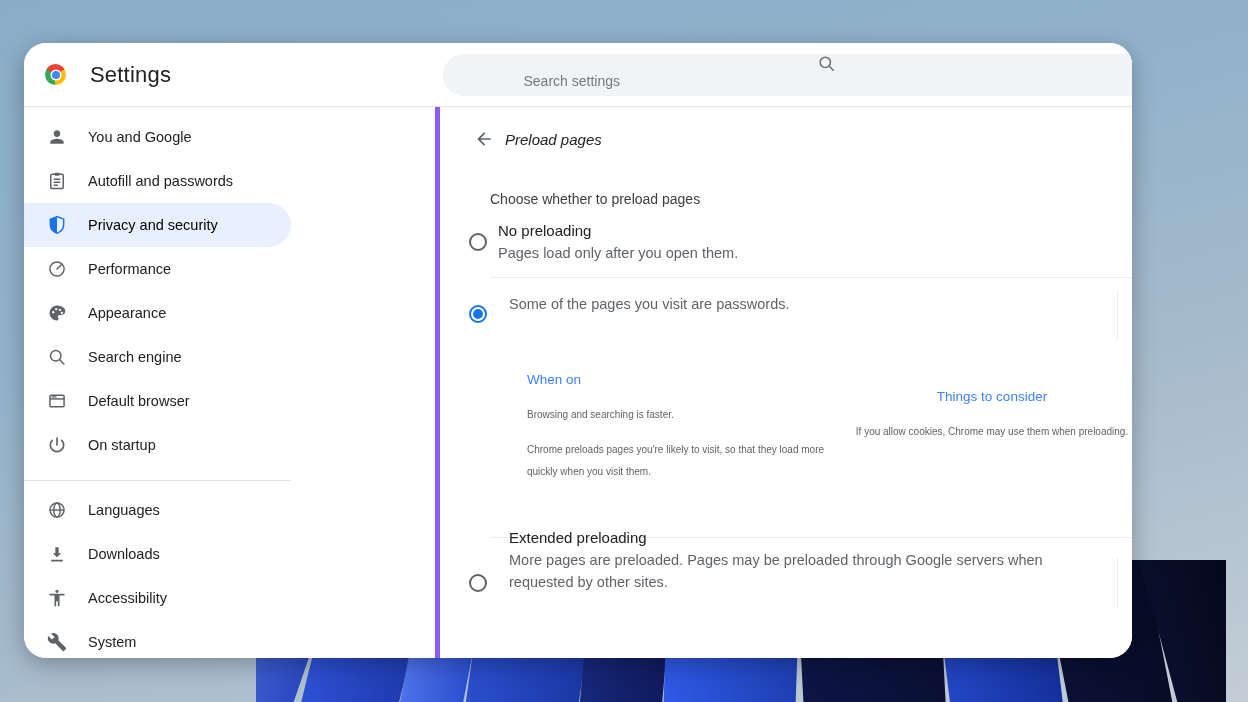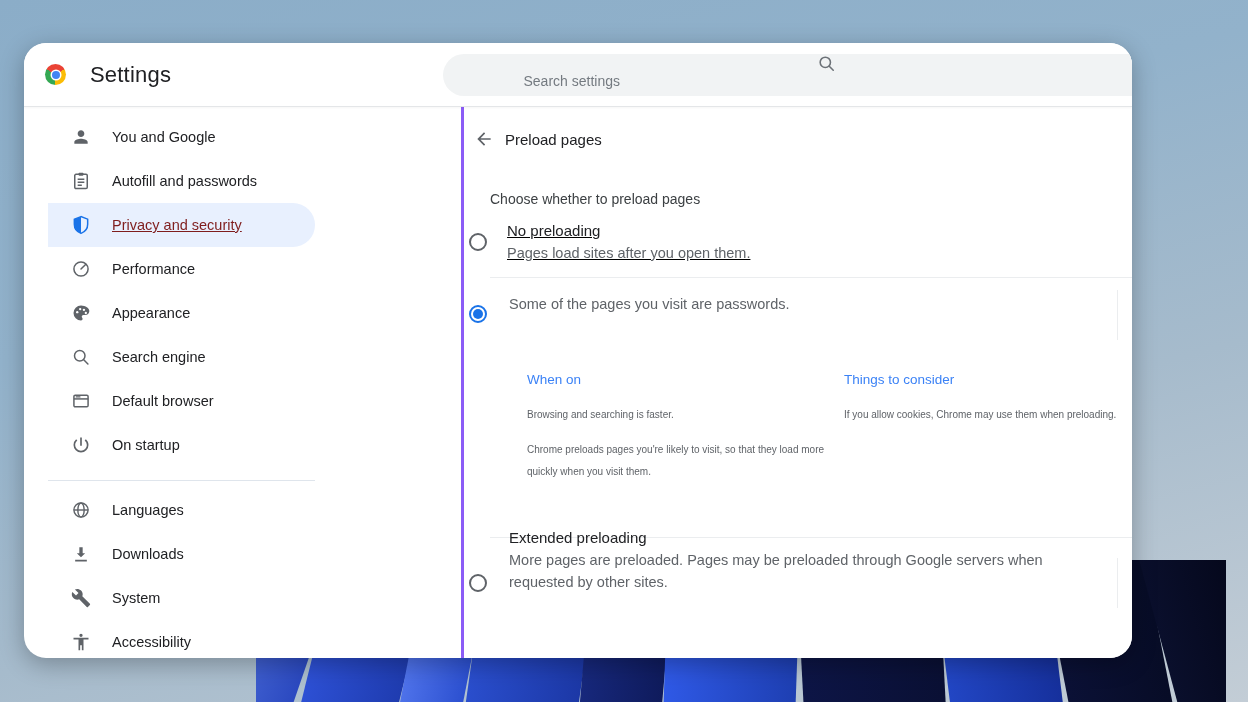--- a/index.html
+++ b/index.html
@@ -48,38 +48,38 @@
     position:absolute; left:419px; top:11px; width:749px; height:42px;
     background:#f1f3f4; border-radius:21px; display:flex; align-items:center;flex-direction:column;
   }
   .search-wrap svg { margin-left:18px; }
   .search-input { border:none; outline:none; background:transparent; font-size:14px;
     color:#202124; margin-left:12px; width:600px; font-family:inherit; }
   .search-input::placeholder { color:#747a80; }
 
   
   .sidebar { position:absolute; left:0; top:64px; width:416px; height:551px;
-    background:#fff; border-right:3px solid #8b5cf6; padding-top:8px; z-index:4;margin-left:24px; }
+    background:#fff; border-right:5px solid #8b5cf6; padding-top:8px; z-index:4; }
   .nav-item { position:relative; height:44px; display:flex; align-items:center; cursor:pointer;
     width:267px; border-radius:0 22px 22px 0; }
   .nav-icon { position:absolute; left:23px; width:20px; height:20px; display:flex; }
   .nav-icon svg { width:20px; height:20px; }
   .nav-label { position:absolute; left:64px; font-size:14.5px; font-weight:500; color:#202124; }
   .nav-item.selected { background:#e8f0fe; }
-  .nav-item.selected .nav-label { color:#7f1d1d;text-decoration:underline; }
+  .nav-item.selected .nav-label { color:#000000; }
   .nav-divider { height:1px; background:#dfe5ec; margin:13px 0 7px 0; width:267px; }
 
   
   .content { position:absolute; left:416px; top:64px; width:784px; height:551px; background:#fff; }
   .content-edge { position:absolute; left:752px; top:0; width:1px; height:551px; background:#ececec; }
 
   .subheader { position:absolute; left:0; top:14px; height:36px; display:flex; align-items:center; }
   .back-btn { position:absolute; left:30px; width:28px; height:28px; display:flex; align-items:center;
     justify-content:center; border-radius:50%; cursor:pointer; }
-  .page-title { position:absolute; left:65px; font-size:15px; font-weight:500; color:#202124; white-space:nowrap; }
+  .page-title { position:absolute; left:65px; font-size:15px; font-weight:500; color:#202124; white-space:nowrap;font-style:italic; }
 
   .section-intro { position:absolute; left:50px; top:82px; font-size:14px; color:#3c4043; line-height:20px; }
 
   .radio { position:absolute; width:18px; height:18px; border-radius:50%; cursor:pointer; }
   .radio.off { border:2px solid #5f6368; }
   .radio.on  { border:2px solid #1a73e8; }
   .radio.on::after { content:""; position:absolute; left:2px; top:2px; width:10px; height:10px;
     border-radius:50%; background:#1a73e8; }
 
   .opt-label { font-size:15px; color:#202124; line-height:22px; }
@@ -87,21 +87,21 @@
 
   .h-divider { position:absolute; left:50px; width:678px; height:1px; background:#ebedef; }
   .v-sep { position:absolute; left:677px; width:1px; background:#ebedef; }
   .chev-btn { position:absolute; left:701px; width:28px; height:28px; display:flex; align-items:center;
     justify-content:center; border-radius:50%; cursor:pointer; }
 
   .col-title { font-size:13.5px; color:#3b82f6; line-height:22px; }
   .col-para  { font-size:10px; color:#5f6368; line-height:22px; margin-top:13px; }
 
   .when-col { position:absolute; left:87px; top:262px; width:300px; }
-  .consider-col { position:absolute; left:404px; top:262px; width:296px; }
+  .consider-col { position:absolute; left:404px; top:279px; width:296px;text-align:center; }
 </style>
 </head>
 <body>
 
 <div class="bloom">
   <div class="petal p1"></div>
   <div class="petal p2"></div>
   <div class="petal p3"></div>
   <div class="petal p4"></div>
   <div class="petal p5"></div>
@@ -231,55 +231,55 @@
         <svg viewBox="0 0 24 24" fill="#5f6368">
             <path d="M12 16l5-5h-3V4h-4v7H7l5 5zm-7 3h14v2H5v-2z"></path>
           </svg>
       </span>
       <span class="nav-label">Downloads</span>
     </div>
 
     <div class="nav-item">
       <span class="nav-icon">
         <svg viewBox="0 0 24 24" fill="#5f6368">
+            <path d="M12 2a2 2 0 1 1 0 4 2 2 0 0 1 0-4zm9 7V7H3v2h6v13h2v-6h2v6h2V9h6z"></path>
+          </svg>
+      </span>
+      <span class="nav-label">Accessibility</span>
+    </div>
+
+    <div class="nav-item">
+      <span class="nav-icon">
+        <svg viewBox="0 0 24 24" fill="#5f6368">
             <path d="M22.7 19l-9.1-9.1c.9-2.3.4-5-1.5-6.9-2-2-5-2.4-7.4-1.3L9 6 6 9 1.6 4.7C.4 7.1.9 10.1 2.9 12.1c1.9 1.9 4.6 2.4 6.9 1.5l9.1 9.1c.4.4 1 .4 1.4 0l2.3-2.3c.5-.4.5-1.1.1-1.4z"></path>
           </svg>
       </span>
       <span class="nav-label">System</span>
-    </div>
-
-    <div class="nav-item">
-      <span class="nav-icon">
-        <svg viewBox="0 0 24 24" fill="#5f6368">
-            <path d="M12 2a2 2 0 1 1 0 4 2 2 0 0 1 0-4zm9 7V7H3v2h6v13h2v-6h2v6h2V9h6z"></path>
-          </svg>
-      </span>
-      <span class="nav-label">Accessibility</span>
     </div>
 
   </div>
 
   <div class="content">
     <div class="content-edge"></div>
 
     <div class="subheader">
       <div class="back-btn">
         <svg width="20" height="20" viewBox="0 0 24 24" fill="#5f6368">
           <path d="M20 11H7.83l5.59-5.59L12 4l-8 8 8 8 1.41-1.41L7.83 13H20v-2z"></path>
         </svg>
       </div>
       <div class="page-title">Preload pages</div>
     </div>
 
     <div class="section-intro">Choose whether to preload pages</div>
 
     <div class="radio off" style="left:29px; top:126px;"></div>
-    <div style="position:absolute; left:67px; top:113px;text-decoration:underline;">
+    <div style="position:absolute; left:58px; top:113px;">
       <div class="opt-label">No preloading</div>
-      <div class="opt-desc">Pages load sites after you open them.</div>
+      <div class="opt-desc">Pages load only after you open them.</div>
     </div>
 
     <div class="h-divider" style="top:170px;"></div>
 
     <div class="radio on" style="left:29px; top:198px;"></div>
     <div style="position:absolute; left:69px; top:186px;">
       <div class="opt-desc">Some of the pages you visit are passwords.</div>
     </div>
     <div class="v-sep" style="top:183px; height:50px;"></div>
     <div class="chev-btn" style="top:194px;">

